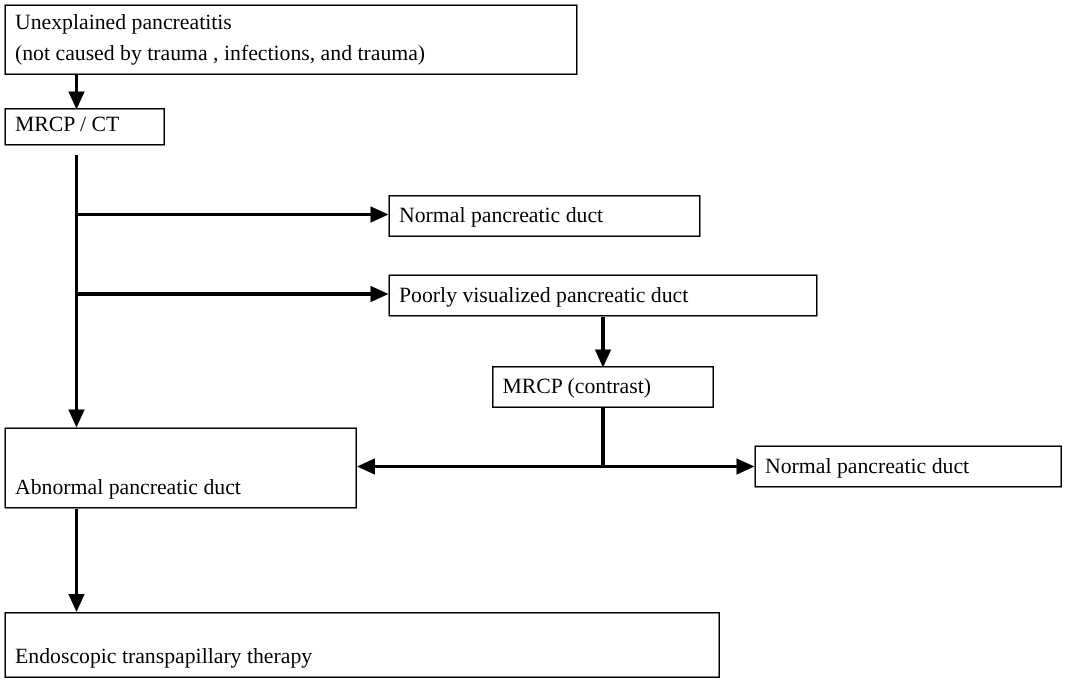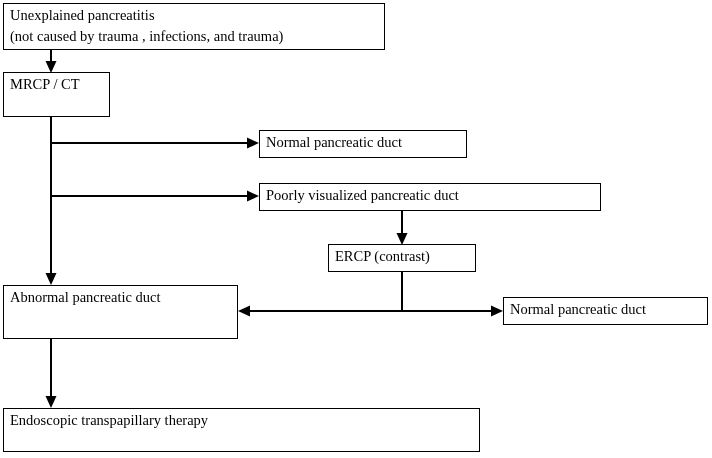--- a/index.html
+++ b/index.html
@@ -18,21 +18,21 @@
   .node {
     position: absolute;
     box-sizing: border-box;
     border: 1.6px solid #000000;
     background: #ffffff;
     color: #000000;
     font-size: 14.5px;
     line-height: 1.45;
     display: flex;
     flex-direction: column;
-    justify-content: space-between;
+    justify-content: flex-end;
     padding: 1px 6px 2px 6px;
     white-space: nowrap;
   }
   .node .ln {
     display: block;
   }
   svg.edges {
     position: absolute;
     left: 0;
     top: 0;
@@ -102,34 +102,34 @@
       <polygon class="head" points="51,408 45.5,396 56.5,396"></polygon>
     </g>
 
   </svg>
 
   <div class="node" style="left:3px; top:3px; width:382px; height:47px;">
     <span class="ln">Unexplained pancreatitis</span>
     <span class="ln">(not caused by trauma , infections, and trauma)</span>
   </div>
 
-  <div class="node" style="left:3px; top:72px; width:107px; height:45px;">
+  <div class="node" style="left:3px; top:72px; width:107px; height:25px;">
     <span class="ln">MRCP / CT</span>
   </div>
 
   <div class="node" style="left:259px; top:130px; width:208px; height:28px;">
     <span class="ln">Normal pancreatic duct</span>
   </div>
 
-  <div class="node" style="left:259px; top:183px; width:342px; height:28px;">
+  <div class="node" style="left:259px; top:183px; width:286px; height:28px;">
     <span class="ln">Poorly visualized pancreatic duct</span>
   </div>
 
   <div class="node" style="left:328px; top:244px; width:148px; height:28px;">
-    <span class="ln">ERCP (contrast)</span>
+    <span class="ln">MRCP (contrast)</span>
   </div>
 
   <div class="node" style="left:3px; top:285px; width:235px; height:54px;font-family:Liberation Serif, serif;">
     <span class="ln">Abnormal pancreatic duct</span>
   </div>
 
   <div class="node" style="left:503px; top:297px; width:205px; height:28px;">
     <span class="ln">Normal pancreatic duct</span>
   </div>
 

